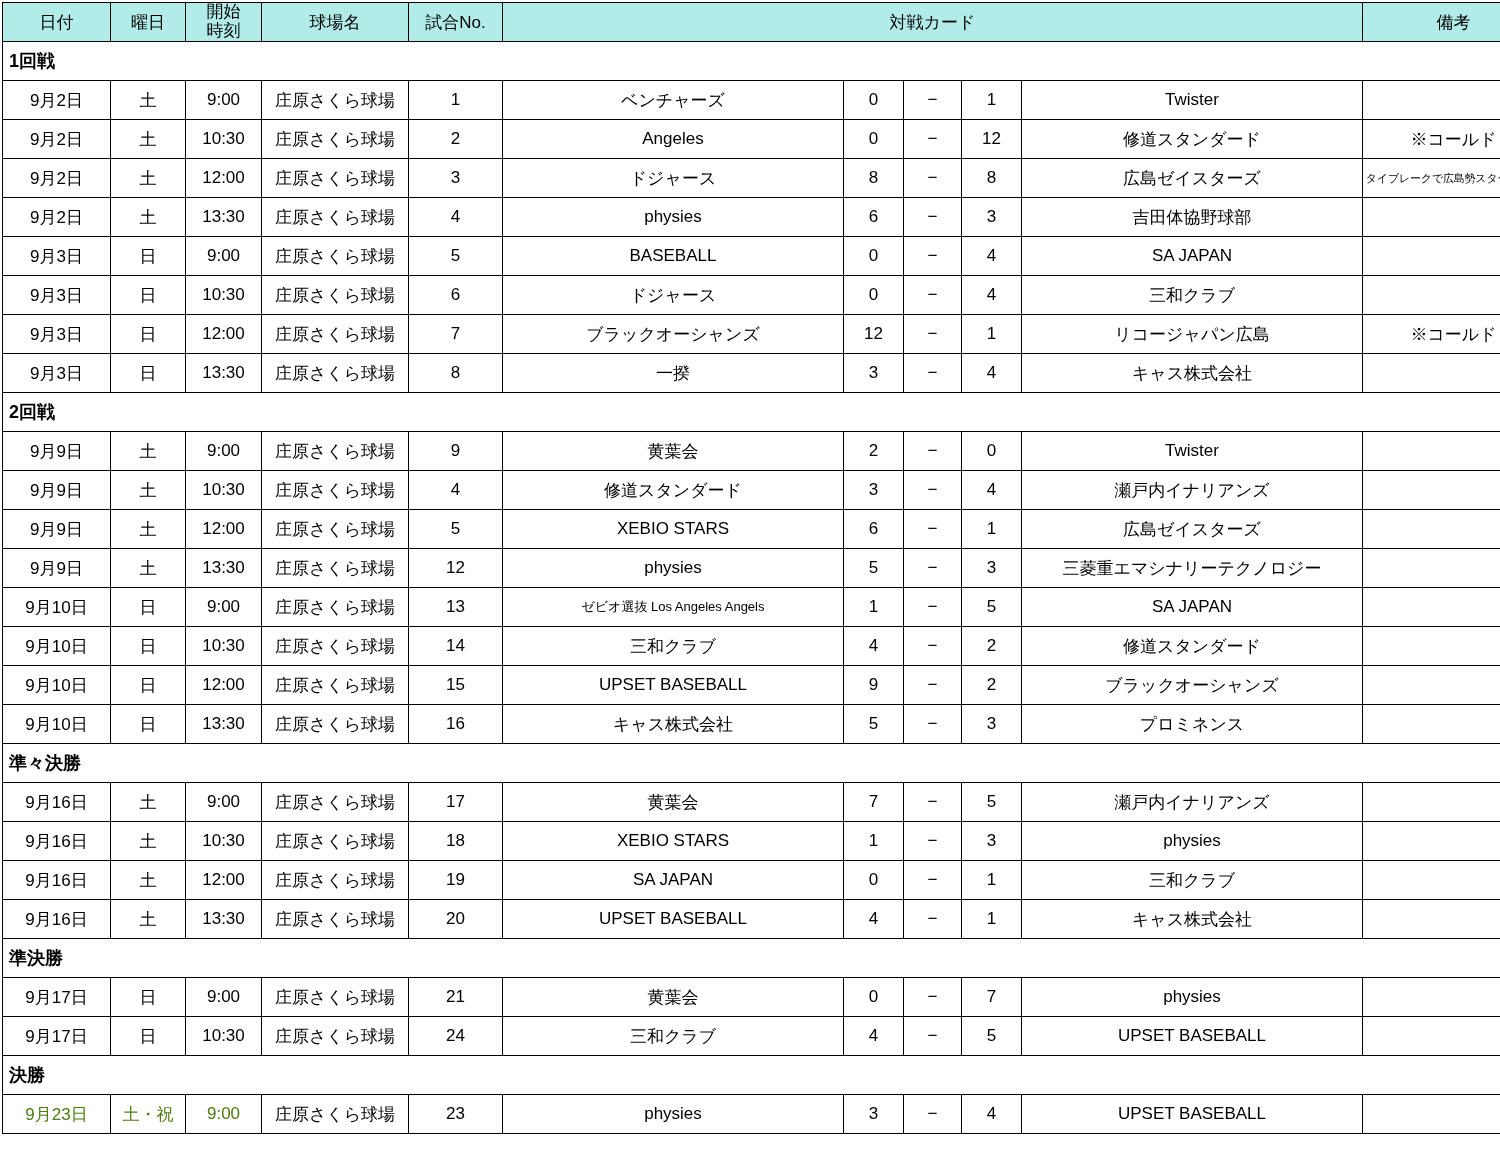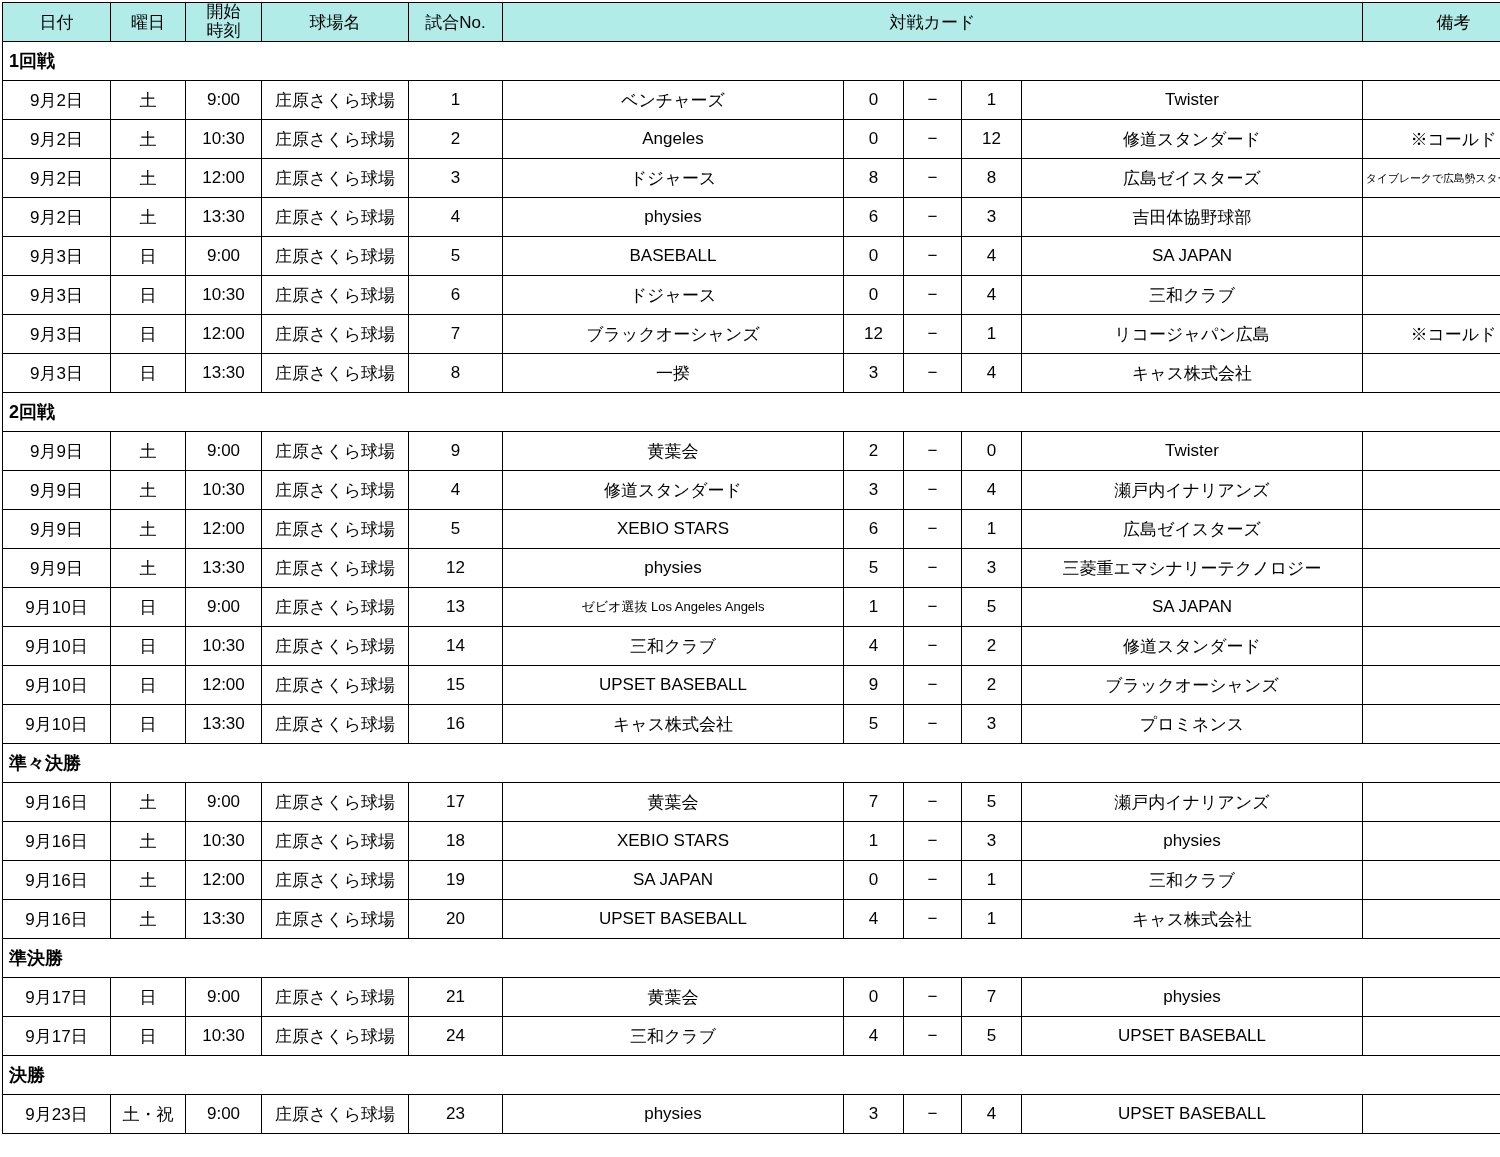--- a/index.html
+++ b/index.html
@@ -74,21 +74,21 @@
     font-size: 18px;
   }
   td.team.sm {
     font-size: 13px;
   }
   td.dash {
     font-size: 17px;
     color: #000;
   }
   tr.final-row td.hl {
-    color: #000000;
+    color: #4d7c0f;
   }
   .two-line { line-height: 1.1; }
 </style>
 </head>
 <body>
 
 <table class="sched">
   <colgroup>
     <col class="c-date">
       <col class="c-dow">

